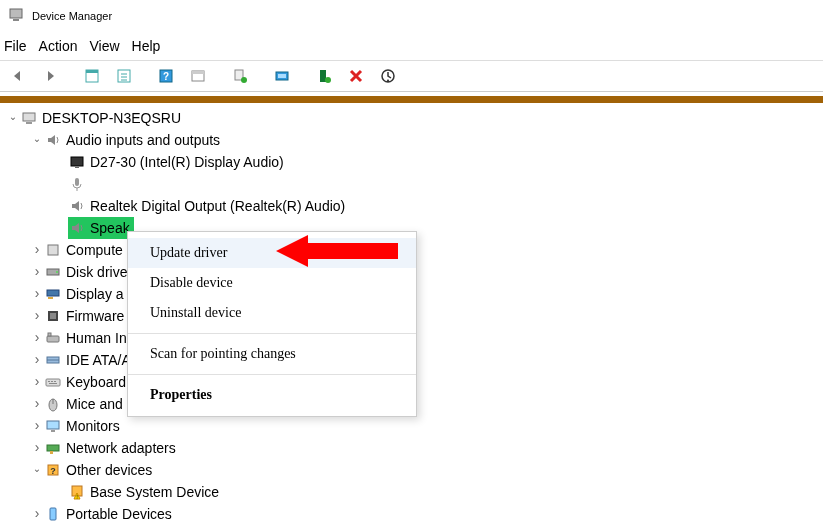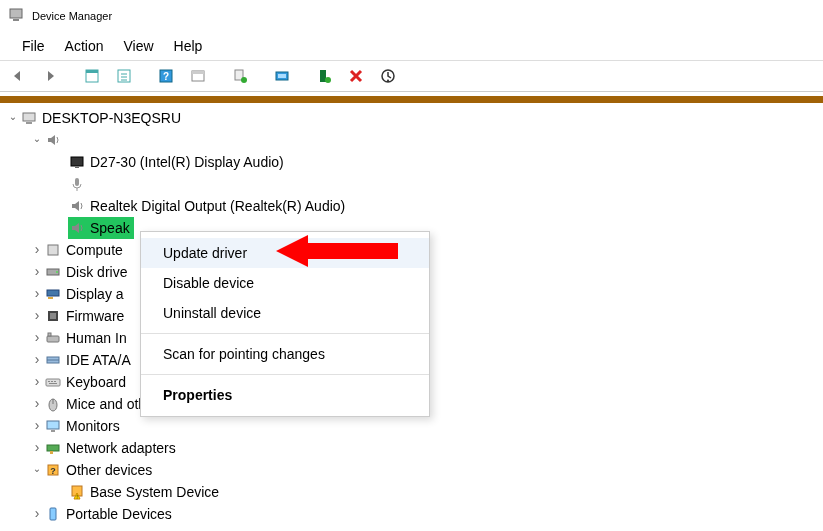--- a/index.html
+++ b/index.html
@@ -19,22 +19,22 @@
     align-items: center;
     height: 32px;
     padding: 0 8px;
     gap: 8px;
   }
   .titlebar .title { font-size: 11px; }
   .menubar {
     display: flex;
     align-items: center;
     height: 28px;
-    padding: 0 22px;
-    gap: 20px;
+    padding: 0 4px;
+    gap: 12px;
   }
   .menubar .menuitem { font-size: 14px; cursor: default; }
   .toolbar {
     display: flex;
     align-items: center;
     height: 32px;
     padding: 2px 4px;
     gap: 4px;
     border-top: 1px solid #ddd;
     border-bottom: 1px solid #ccc;
@@ -211,20 +211,21 @@
     </div>
 
     <div class="row lvl1">
       <span class="expander open"></span>
       <span class="ico">
           <svg class="ico-svg" viewBox="0 0 16 16">
             <path d="M3 6 L6 6 L10 3 L10 13 L6 10 L3 10 Z" fill="#888"></path>
             <path d="M12 5 Q14 8 12 11" fill="none" stroke="#888"></path>
           </svg>
         </span>
+      <span class="label">Audio inputs and outputs</span>
     </div>
 
     <div class="row lvl2">
       <span class="expander none"></span>
       <span class="ico">
           <svg class="ico-svg" viewBox="0 0 16 16">
             <rect x="2" y="3" width="12" height="9" fill="#333" stroke="#000"></rect>
             <rect x="6" y="13" width="4" height="1" fill="#666"></rect>
           </svg>
         </span>
@@ -393,21 +394,21 @@
       <span class="ico">
           <svg class="ico-svg" viewBox="0 0 16 16">
             <rect x="5" y="2" width="6" height="12" rx="1" fill="#8cf" stroke="#47a"></rect>
           </svg>
         </span>
       <span class="label">Portable Devices</span>
     </div>
 
   </div>
 
-  <div class="context-menu" style="left:140px; top:128px;">
+  <div class="context-menu" style="left:127px; top:128px;font-family:Liberation Serif, serif;">
     <div class="cm-item hover">Update driver</div>
     <div class="cm-item">Disable device</div>
     <div class="cm-item">Uninstall device</div>
     <div class="cm-sep"></div>
     <div class="cm-item">Scan for pointing changes</div>
     <div class="cm-sep"></div>
     <div class="cm-item bold">Properties</div>
   </div>
 
   <div class="arrow-annot" style="left:276px; top:128px;">

